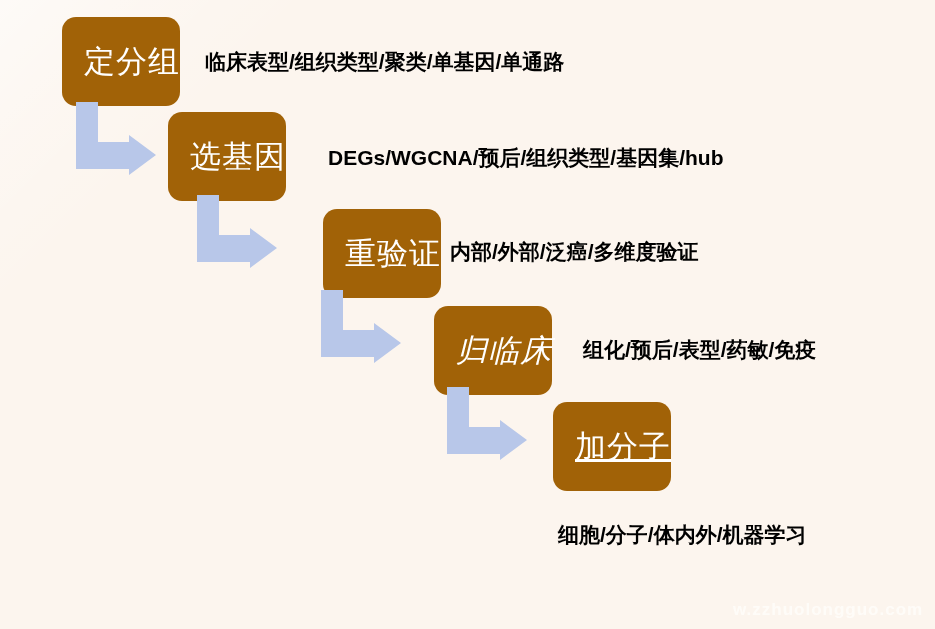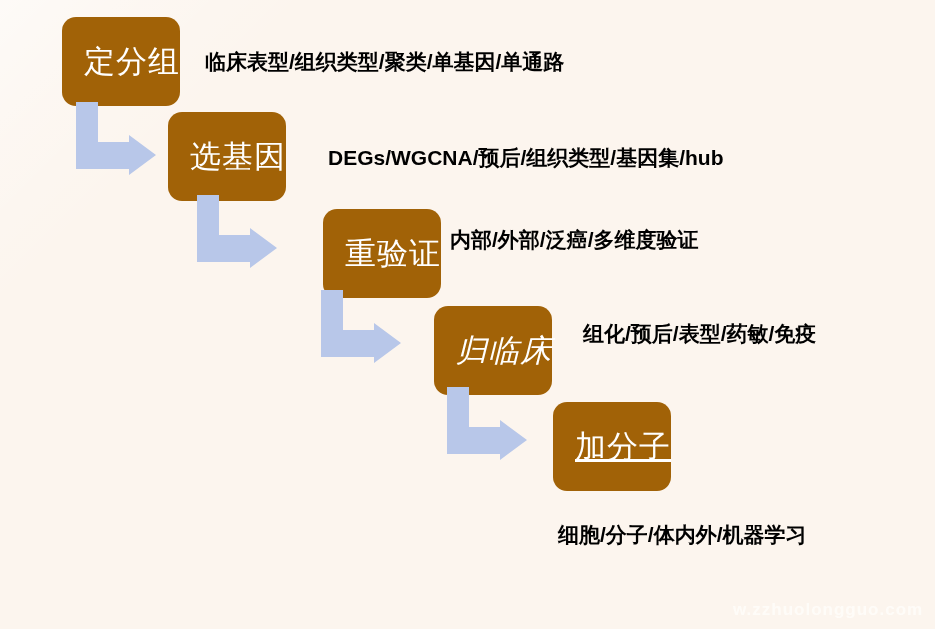--- a/index.html
+++ b/index.html
@@ -24,22 +24,22 @@
   #box-2{left:168px;top:112px;}
   #box-3{left:310px;top:209px;margin-left:13px;}
   #box-4{left:434px;top:306px;font-style:italic;}
   #box-5{left:553px;top:402px;text-decoration:underline;}
   .note{
     position:absolute;height:30px;line-height:30px;
     color:#000000;font-size:21px;font-weight:600;white-space:nowrap;
   }
   #note-1{left:205px;top:47px;}
   #note-2{left:328px;top:143px;}
-  #note-3{left:450px;top:225px;}
-  #note-4{left:583px;top:319px;}
+  #note-3{left:450px;top:237px;}
+  #note-4{left:583px;top:335px;}
   #note-5{left:558px;top:520px;}
   .elbow-arrow{position:absolute;width:82px;height:75px;}
   #arrow-1{left:76px;top:102px;}
   #arrow-2{left:197px;top:195px;}
   #arrow-3{left:321px;top:290px;}
   #arrow-4{left:447px;top:387px;}
   .elbow-arrow polygon{fill:#b8c7e9;}
   .watermark{
     position:absolute;left:733px;top:600px;
     color:#fffdfa;opacity:0.9;font-size:17px;font-weight:700;

